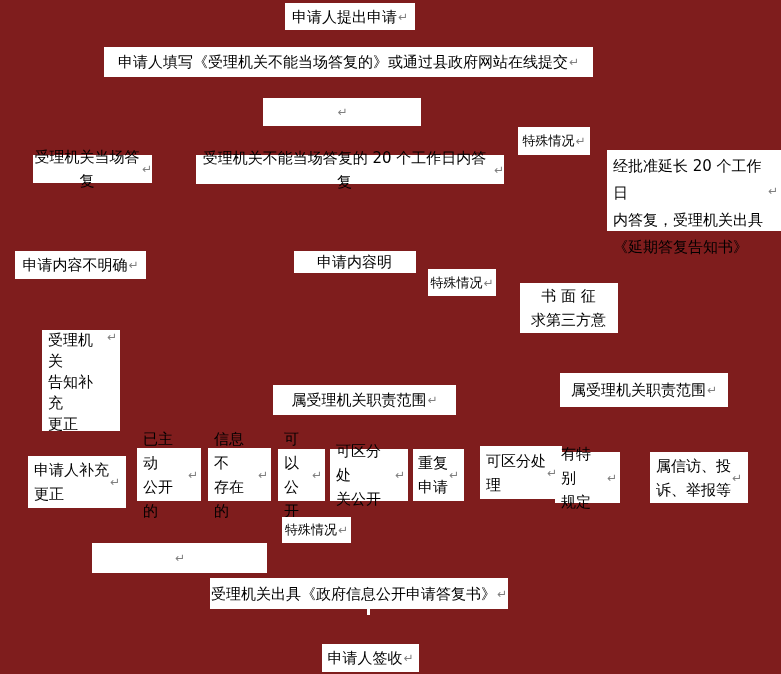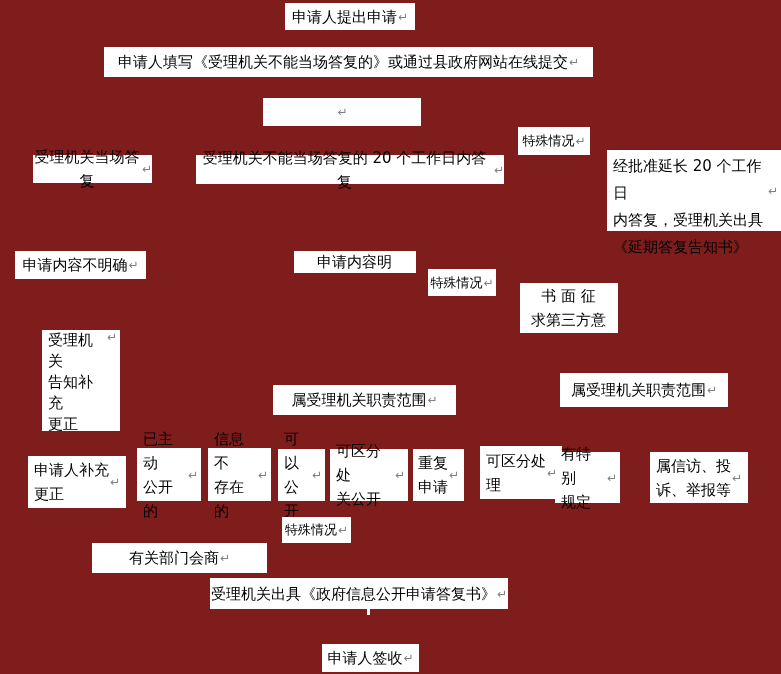--- a/index.html
+++ b/index.html
@@ -163,21 +163,20 @@
 诉、举报等</span>
       <span class="m">↵</span>
   </div>
 
   <div class="box sm" style="left:282px;top:517px;width:69px;height:26px">
     <span class="t">特殊情况</span>
       <span class="m">↵</span>
   </div>
 
   <div class="box" style="left:92px;top:543px;width:175px;height:30px">
-    <span class="t">有关部门会商</span>
       <span class="m">↵</span>
   </div>
 
   <div class="box" style="left:210px;top:578px;width:298px;height:31px">
     <span class="t">受理机关出具《政府信息公开申请答复书》</span>
       <span class="m">↵</span>
   </div>
 
   <div class="box" style="left:322px;top:644px;width:97px;height:28px">
     <span class="t">申请人签收</span>

